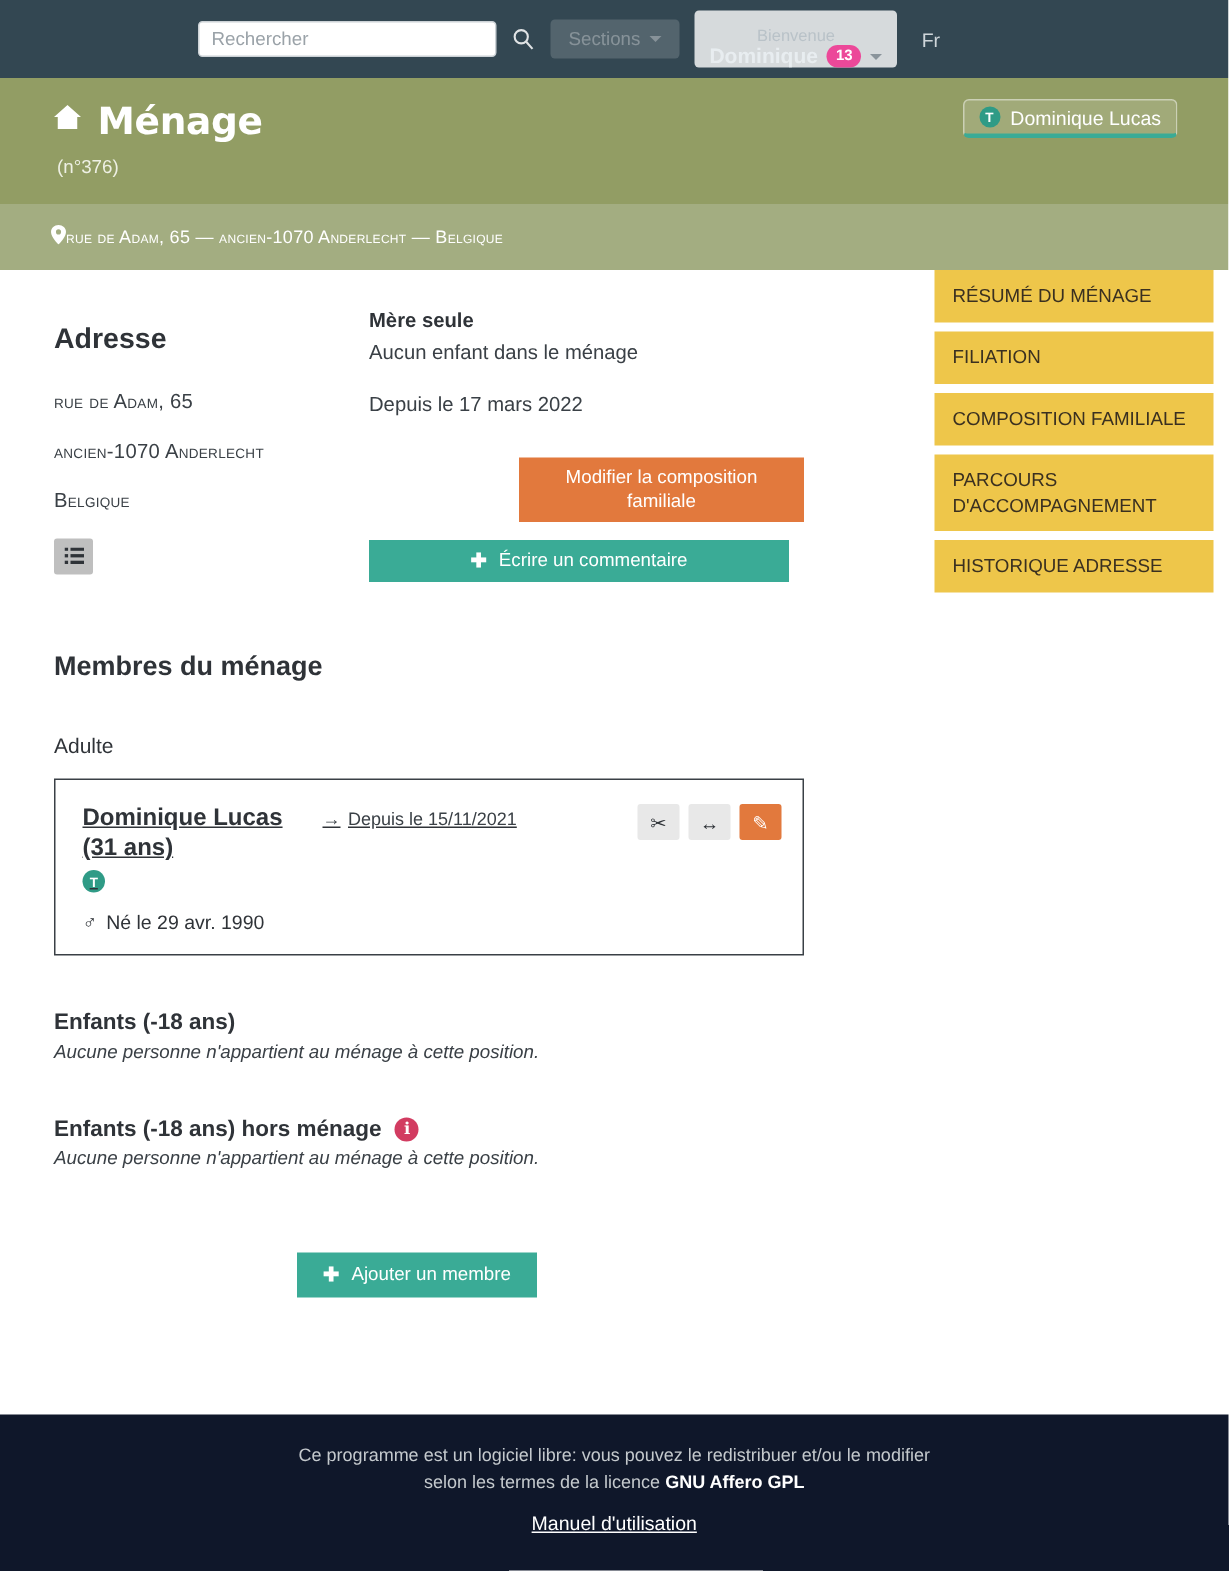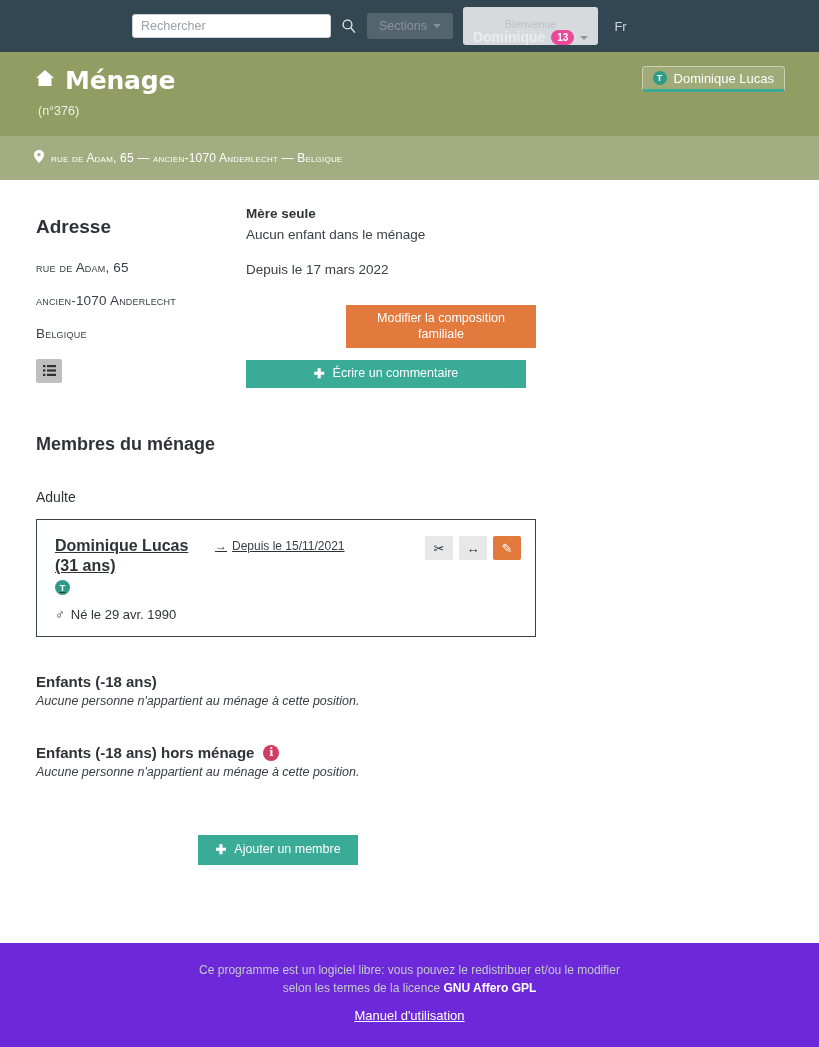--- a/index.html
+++ b/index.html
@@ -76,21 +76,21 @@
     display:flex; align-items:center; gap:7px; cursor:pointer;
   }
   .chip-icon {
     width:14px;height:14px;border-radius:50%;background:#2f9b86;color:#fff;
     font-size:9px;font-weight:bold;display:flex;align-items:center;justify-content:center;
   }
   .chip-label { color:#ffffff; font-size:13px; }
   .addr-band { background:#a3ad81; padding:14px 34px; }
   .addr-band-text {
     color:#fff; font-size:12px; font-variant:small-caps; letter-spacing:.2px;
-    display:flex; align-items:center; gap:7px;
+    display:flex; align-items:center; 
   }
 
   
   .main { display:flex; padding: 22px 0 0 0; position:relative; }
   .content { width: 620px; padding: 0 0 0 36px; }
   .cols { display:flex; gap:10px; }
   .col-left { width: 200px; padding-top:14px; }
   .col-mid { width: 300px; padding-top: 4px; }
 
   h2.block-title { font-size:19px; font-weight:bold; margin:0 0 22px 0; color:#2f3338; }
@@ -149,21 +149,21 @@
   .ymenu { position:absolute; right:10px; top:0; width:186px; display:flex; flex-direction:column; gap:6px; }
   .ymenu-item {
     background:#eec64a; color:#3a3020; font-size:12.5px;
     padding:9px 12px; cursor:pointer; line-height:1.35;
   }
 
   .add-wrap { margin-top:56px; display:flex; justify-content:center; padding-right:100px; }
 
   
   .footer {
-    position:absolute; left:0; bottom:0; width:819px; background:#6d28d9;
+    position:absolute; left:0; bottom:0; width:819px; background:#0f172a;
     color:#c4c9cd; text-align:center; padding:18px 0 22px 0; font-size:12px; line-height:1.5;
   }
   .footer b { color:#ffffff; }
   .footer a { color:#ffffff; text-decoration:underline; font-size:13px; display:inline-block; margin-top:9px; }
   .plus { font-size:13px; font-weight:bold; }
 </style>
 </head>
 <body>
 
 <div class="navbar">
@@ -309,20 +309,27 @@
     <p class="empty-note">Aucune personne n'appartient au ménage à cette position.</p>
 
     <div class="add-wrap">
       <button class="btn btn-teal-add">
         <span class="plus">✚</span>
         <span>Ajouter un membre</span>
       </button>
     </div>
   </div>
 
+  <div class="ymenu">
+    <div class="ymenu-item">RÉSUMÉ DU MÉNAGE</div>
+    <div class="ymenu-item">FILIATION</div>
+    <div class="ymenu-item">COMPOSITION FAMILIALE</div>
+    <div class="ymenu-item">PARCOURS D'ACCOMPAGNEMENT</div>
+    <div class="ymenu-item">HISTORIQUE ADRESSE</div>
+  </div>
 </div>
 
 <div class="footer">
   <div>Ce programme est un logiciel libre: vous pouvez le redistribuer et/ou le modifier</div>
   <div>
     <span>selon les termes de la licence </span><b>GNU Affero GPL</b>
   </div>
   <a href="#">Manuel d'utilisation</a>
 </div>
 

